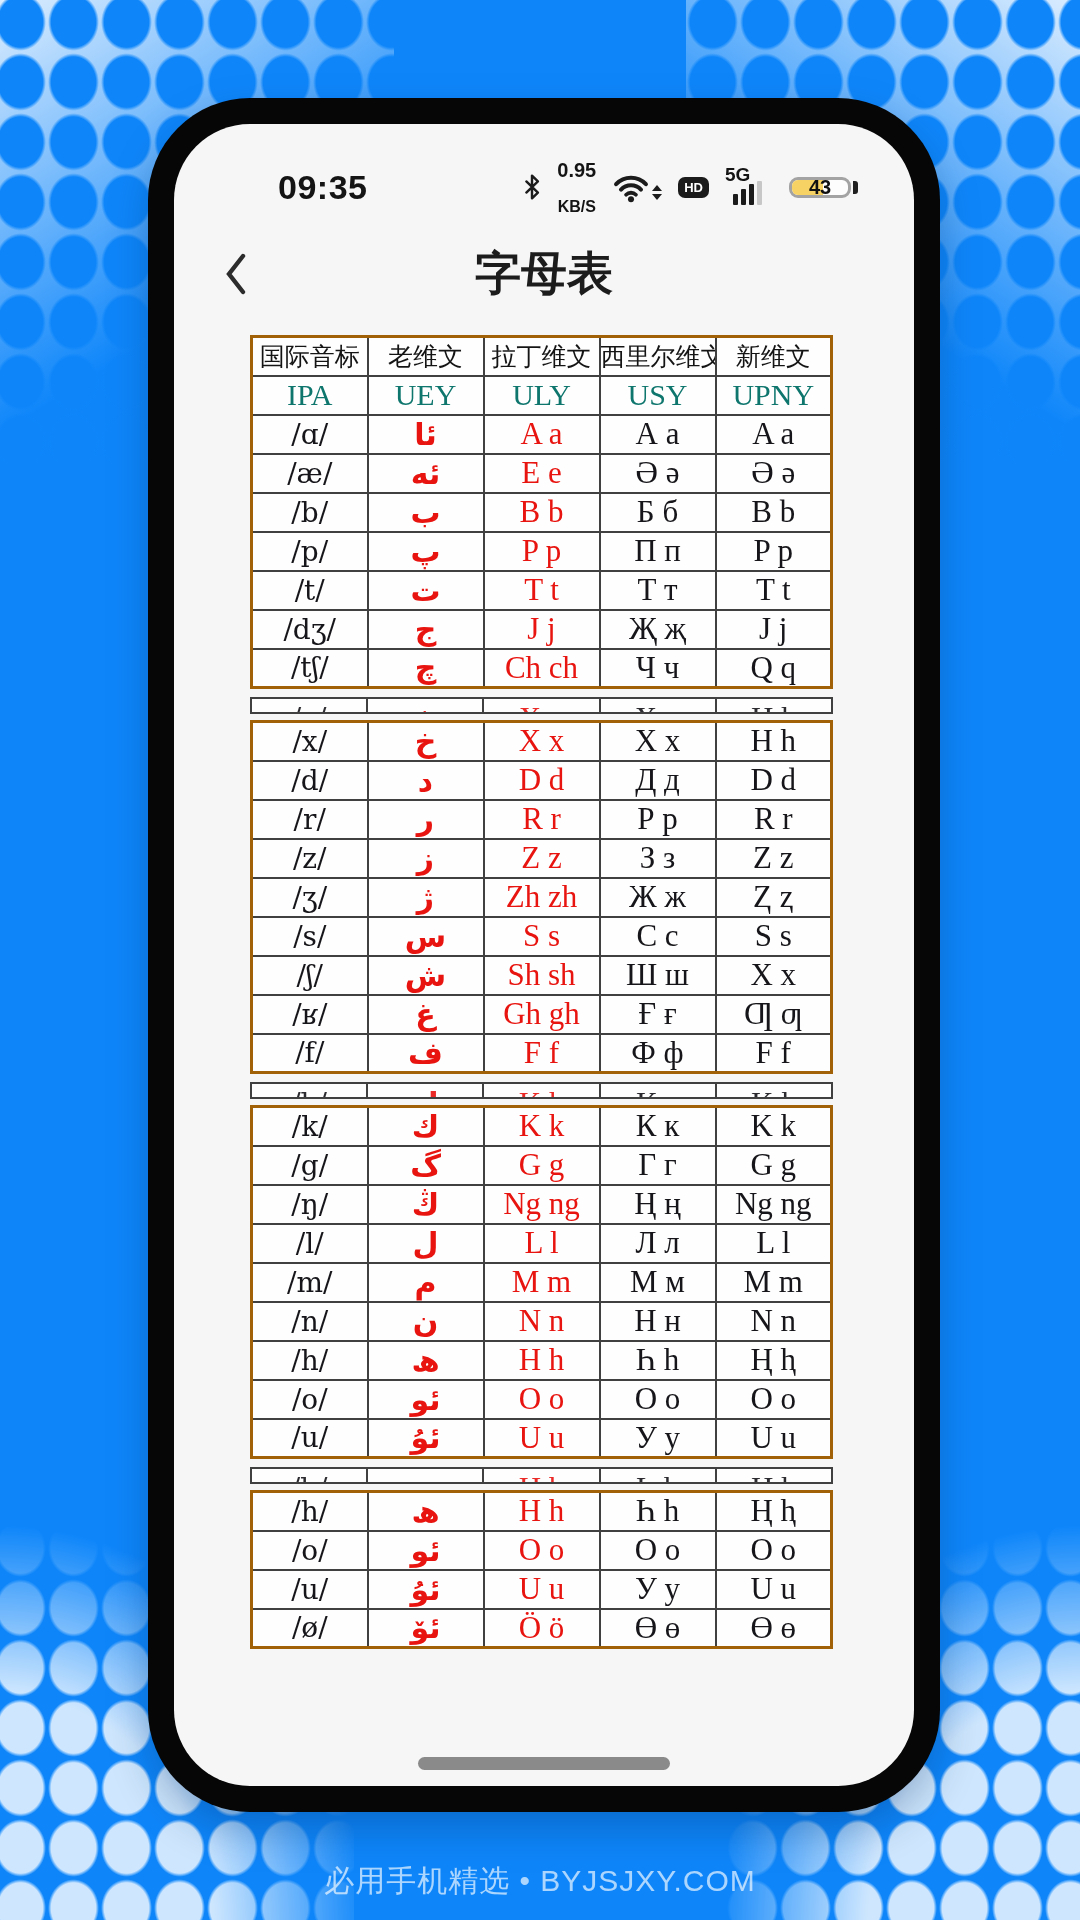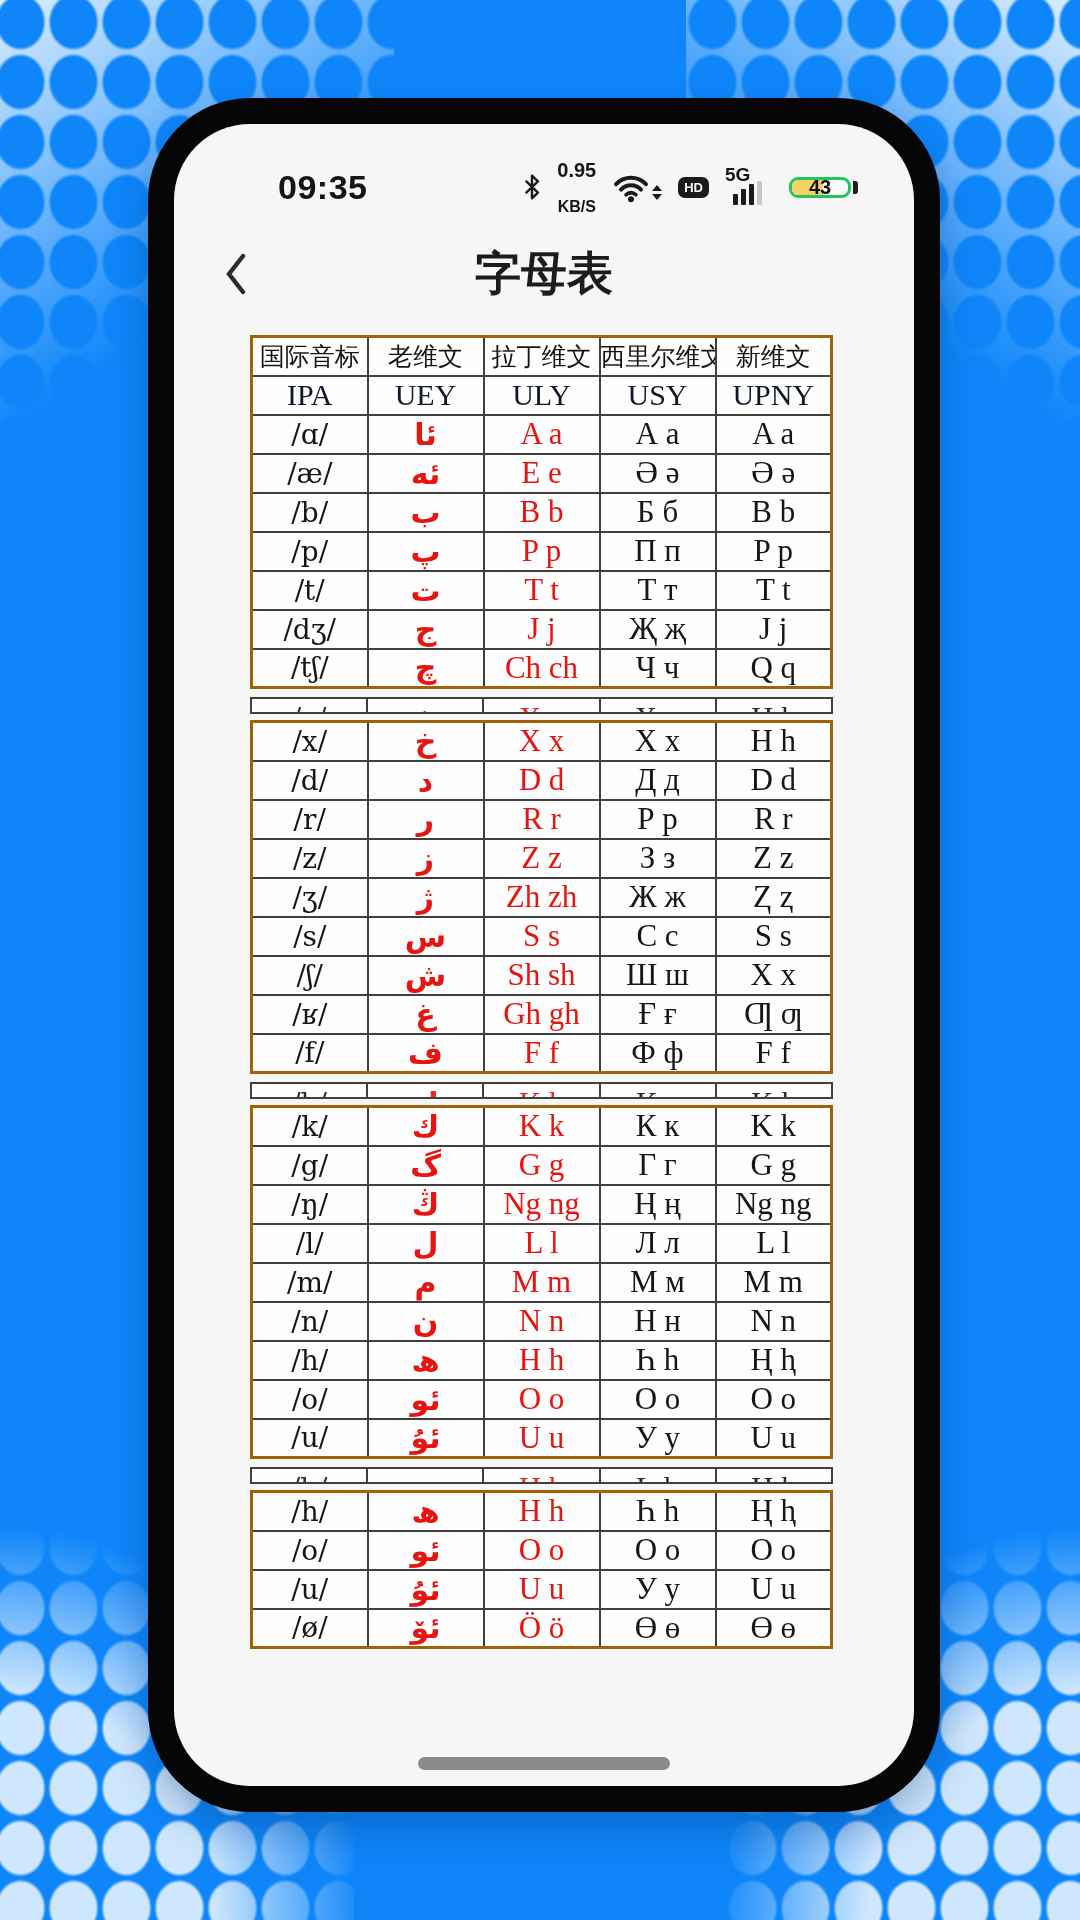--- a/index.html
+++ b/index.html
@@ -49,21 +49,21 @@
   .sb-speed .u{font-size:16px;font-weight:700;margin-top:19px;}
   .hd-badge{background:#1b1b1b;color:#fff;border-radius:7px;font-size:13px;font-weight:800;
             padding:4px 6px;line-height:1;}
   .sig{position:relative;width:48px;height:40px;}
   .sig .g5{position:absolute;top:-2px;left:0;font-size:19px;font-weight:800;line-height:1;}
   .sig .bars{position:absolute;bottom:2px;left:8px;display:flex;align-items:flex-end;gap:3px;}
   .sig .bars i{display:block;width:5px;background:#1b1b1b;border-radius:1px;}
   .sig .bars i.b1{height:11px}.sig .bars i.b2{height:16px}.sig .bars i.b3{height:21px}
   .sig .bars i.b4{height:24px;background:#c7c7c7;}
   .battery{position:relative;display:flex;align-items:center;}
-  .bat-body{position:relative;width:62px;height:21px;border:3px solid #22c55e;border-radius:9px;
+  .bat-body{position:relative;width:62px;height:21px;border:3px solid #a3a3a3;border-radius:9px;
             background:#fdfdfd;overflow:hidden;}
   .bat-fill{position:absolute;left:0;top:0;bottom:0;width:55%;background:#f6d163;}
   .bat-num{position:absolute;inset:0;display:flex;align-items:center;justify-content:center;
            font-size:20px;font-weight:700;color:#111;}
   .bat-nub{width:5px;height:13px;background:#1f1f1f;border-radius:0 3px 3px 0;margin-left:2px;}
   .wifi-wrap{display:flex;align-items:flex-end;gap:2px;}
   .updown{display:flex;flex-direction:column;gap:3px;margin-bottom:3px;}
   .updown i{display:block;width:0;height:0;border-left:5px solid transparent;border-right:5px solid transparent;}
   .updown .up{border-bottom:6px solid #1b1b1b;}
   .updown .dn{border-top:6px solid #1b1b1b;}
@@ -76,21 +76,21 @@
               justify-content:center;font-size:46px;font-weight:600;color:#1c1c1c;}
 
   
   .table-viewport{position:absolute;top:211px;left:76px;width:586px;height:1400px;overflow:hidden;}
   table.seg{border-collapse:collapse;table-layout:fixed;width:583px;background:#fefefe;
             border:3px solid #a16207;margin-bottom:8px;}
   table.seg td{border:2px solid #404040;text-align:center;vertical-align:middle;
                height:39px;padding:0;overflow:hidden;white-space:nowrap;}
   td.hdr-cn{height:34px;font-size:25px;font-weight:500;color:#141414;
             font-family:"Liberation Sans","DejaVu Sans",sans-serif;}
-  td.hdr-code{height:41px;font-size:30px;font-family:"Liberation Serif","DejaVu Serif",serif;color:#0f172a;}
+  td.hdr-code{height:41px;font-size:30px;font-family:"Liberation Serif","DejaVu Serif",serif;color:#0f766e;}
   .c-ipa{font-family:"DejaVu Serif","Liberation Serif",serif;font-size:28px;color:#16161a;}
   .c-uey{font-family:"DejaVu Sans",sans-serif;font-size:30px;font-weight:700;color:#e8140f;}
   .c-uly{font-family:"Liberation Serif","DejaVu Serif","DejaVu Sans",serif;font-size:31px;color:#e8140f;}
   .c-usy,.c-upny{font-family:"Liberation Serif","DejaVu Serif","DejaVu Sans",serif;font-size:31px;color:#16161a;}
   table.cut{margin:0 0 6px 0;border-width:2px;}
   table.cut td{height:13px;}
   .cutwrap{height:13px;overflow:hidden;}
   .cutinner{height:42px;line-height:42px;transform:translateY(-1px);opacity:.9;}
 
   
@@ -492,13 +492,14 @@
               </tr>
             </tbody>
           </table>
         </div>
 
       <div class="gesture-pill"></div>
 
     </div>
   </div>
 
+  <div class="footer">必用手机精选 • BYJSJXY.COM</div>
 </div>
 
 </body></html>

